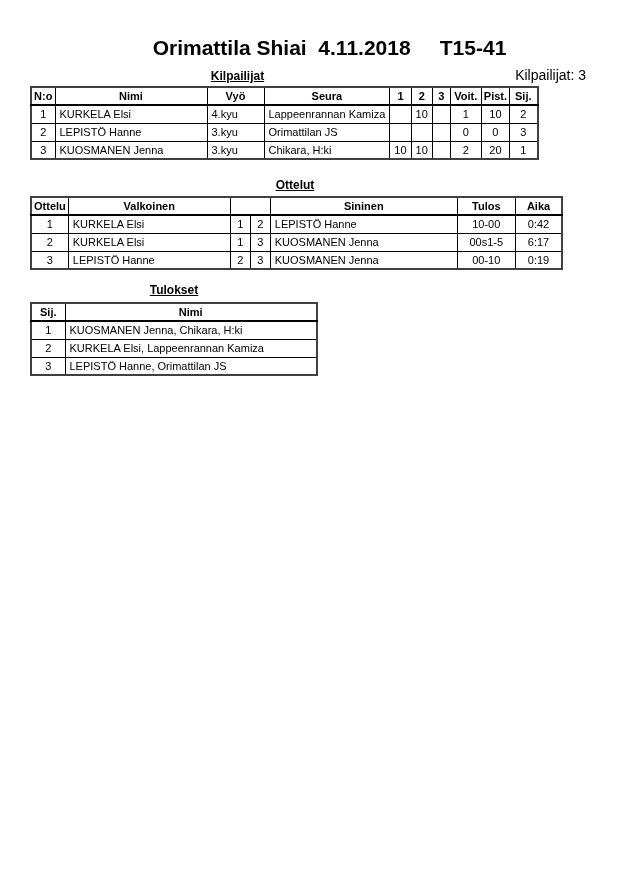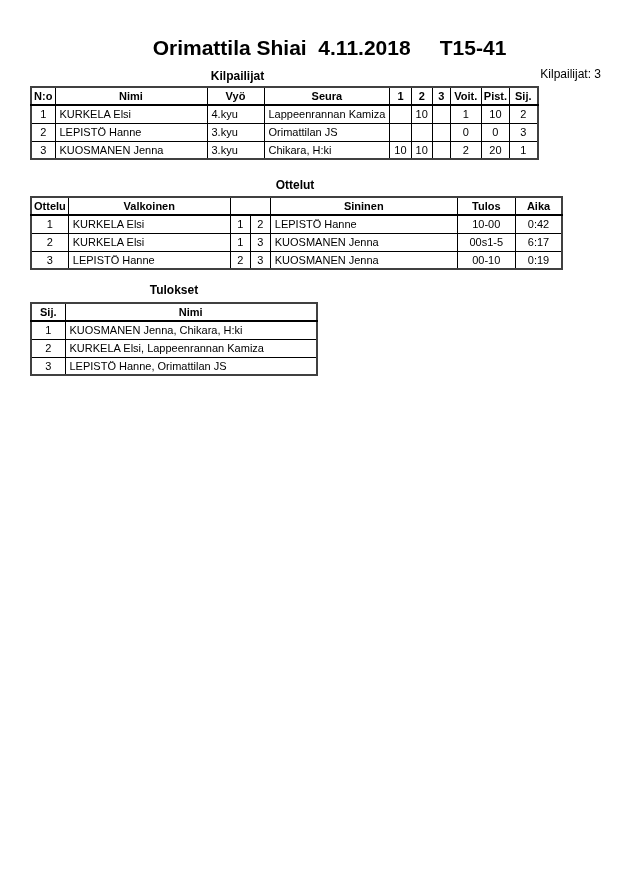--- a/index.html
+++ b/index.html
@@ -16,27 +16,28 @@
     margin-top: 36px;
     text-align: center;
     font-size: 21px;
     font-weight: bold;
     white-space: pre;
     padding-left: 29px;
   }
   .competitors-count {
     position: absolute;
     top: 67px;
-    right: 29px;
-    font-size: 12px;
+    right: 44px;
+    font-size: 14px;
   }
   .heading {
     font-weight: bold;
     font-size: 12px;
     text-align: center;
+    text-decoration: underline;
   }
   .h-kilpailijat { width: 415px; margin: 9px 0 3px 30px; }
   .h-ottelut    { width: 530px; margin: 18px 0 4px 30px; }
   .h-tulokset   { width: 288px; margin: 13px 0 5px 30px; }
 
   table.tbl {
     border-collapse: collapse;
     table-layout: fixed;
     margin-left: 30px;
     border: 2px solid #404040;

